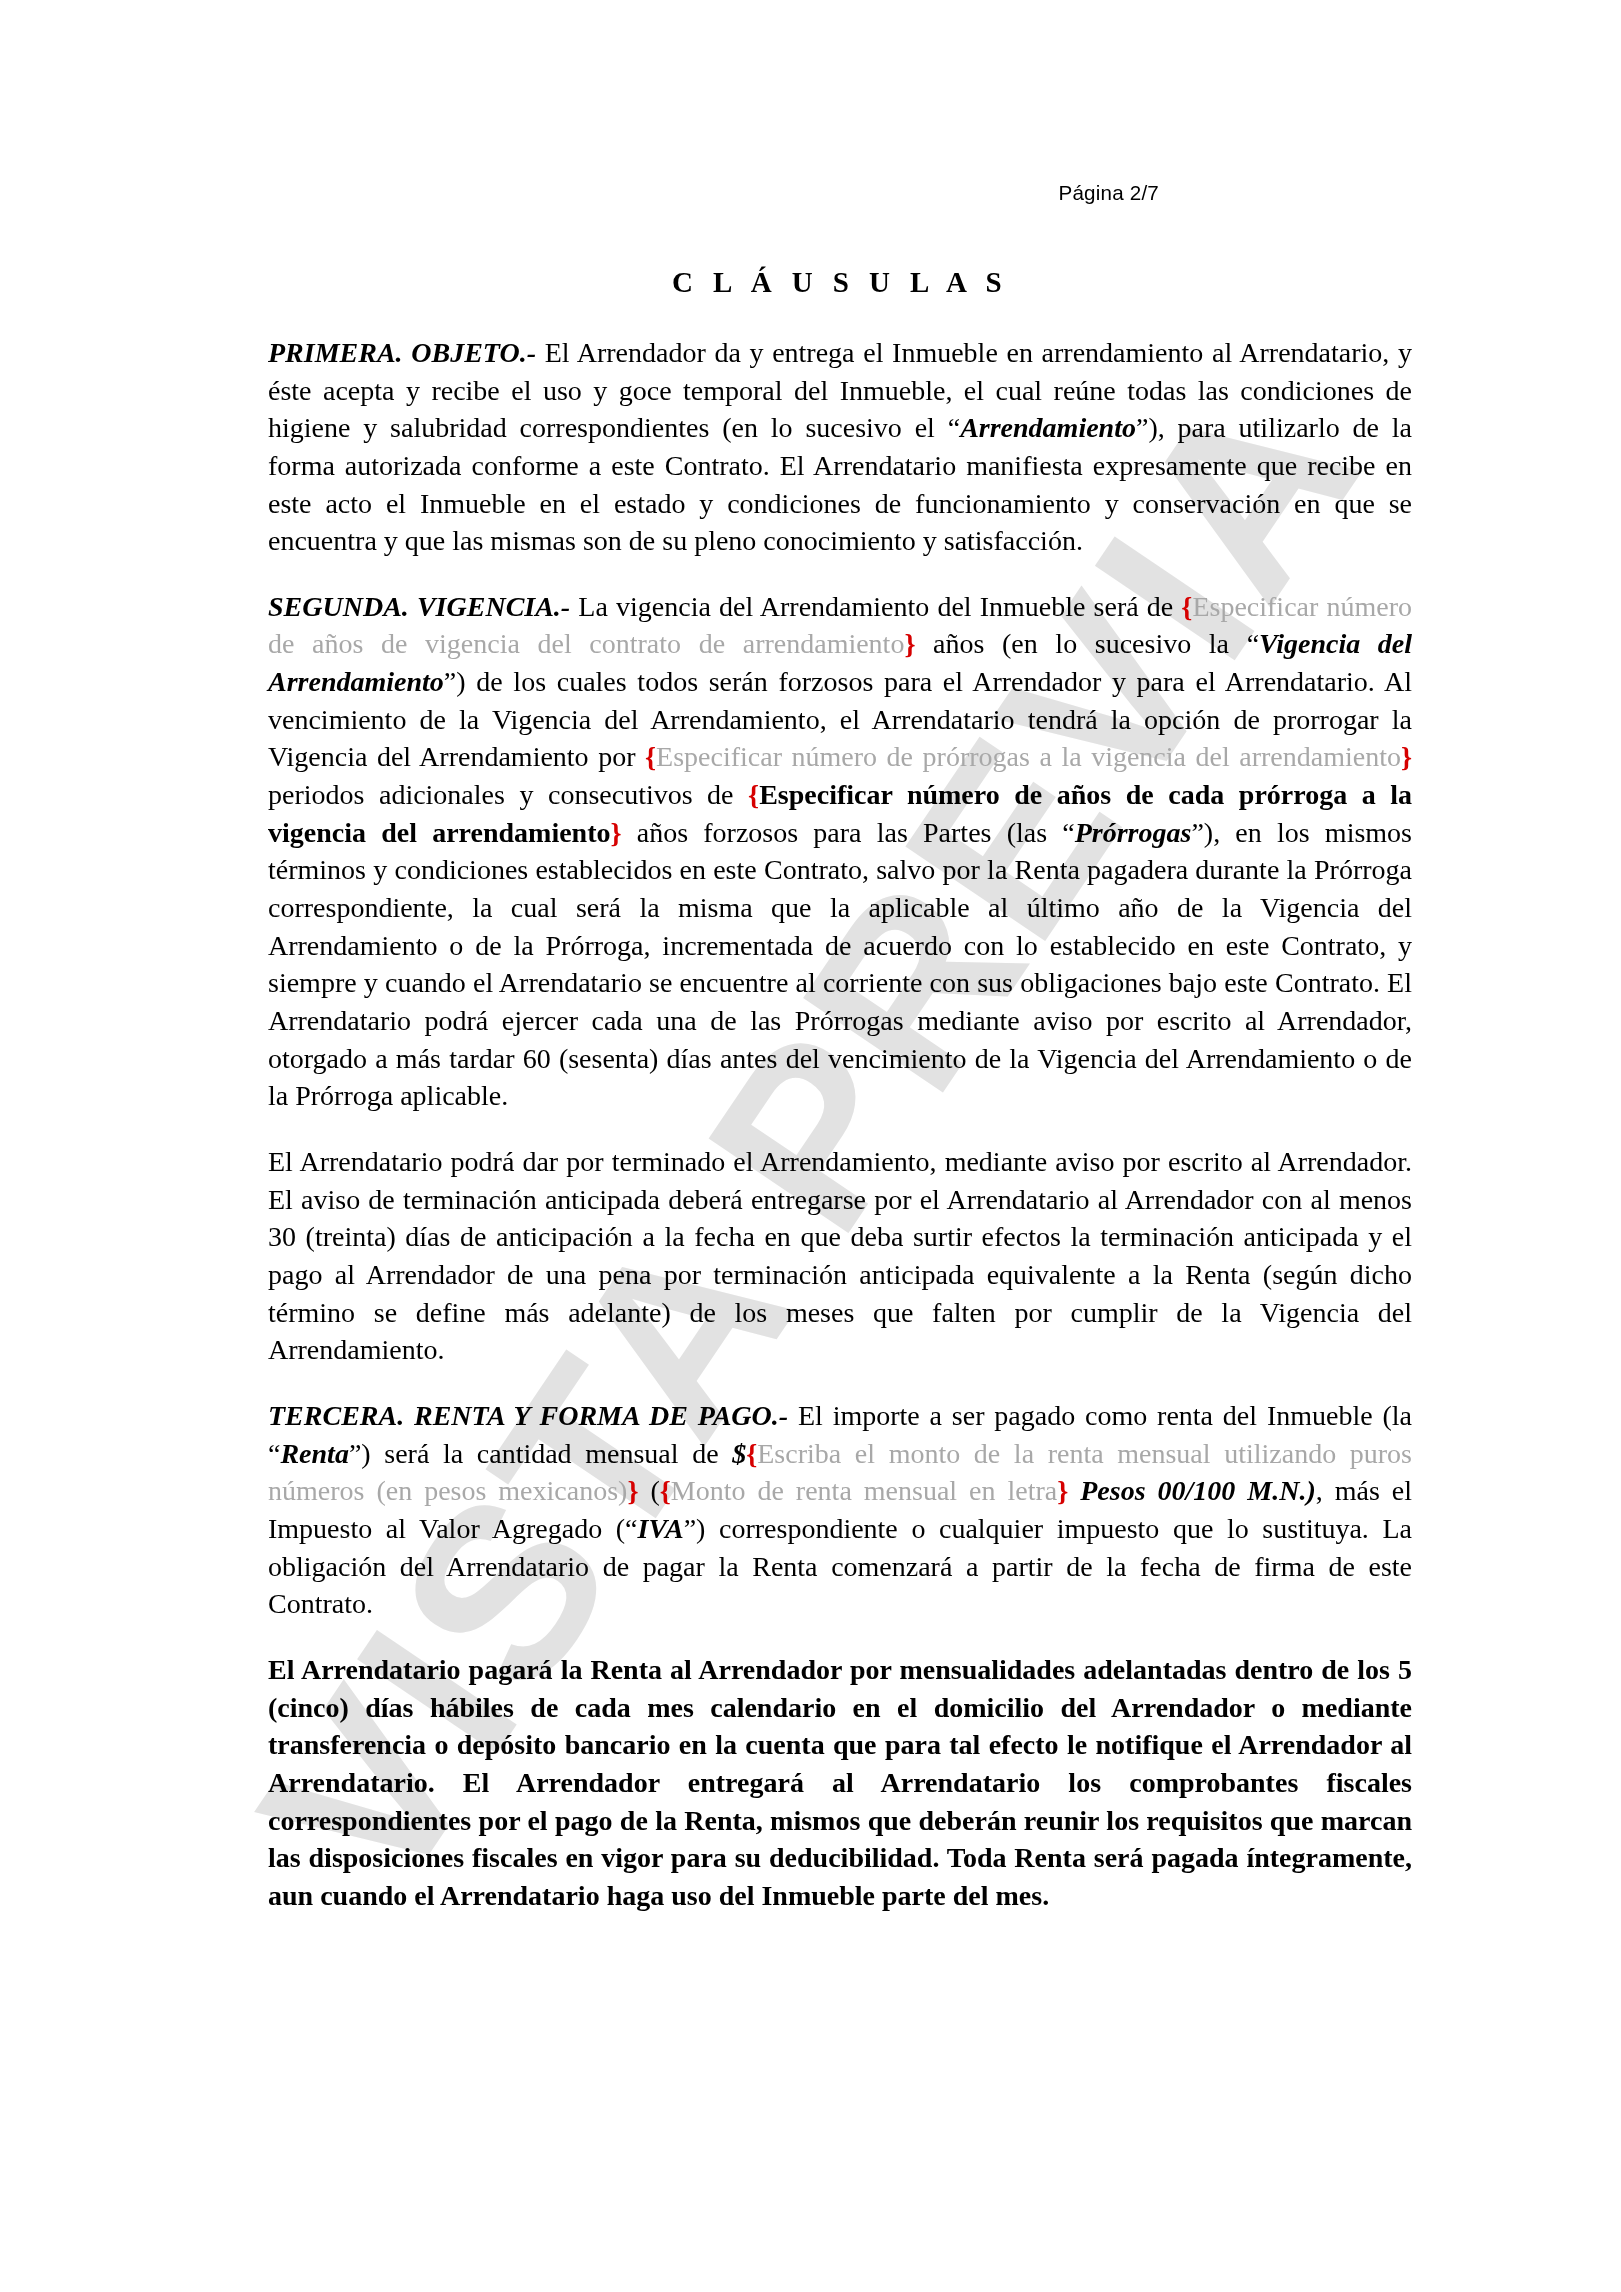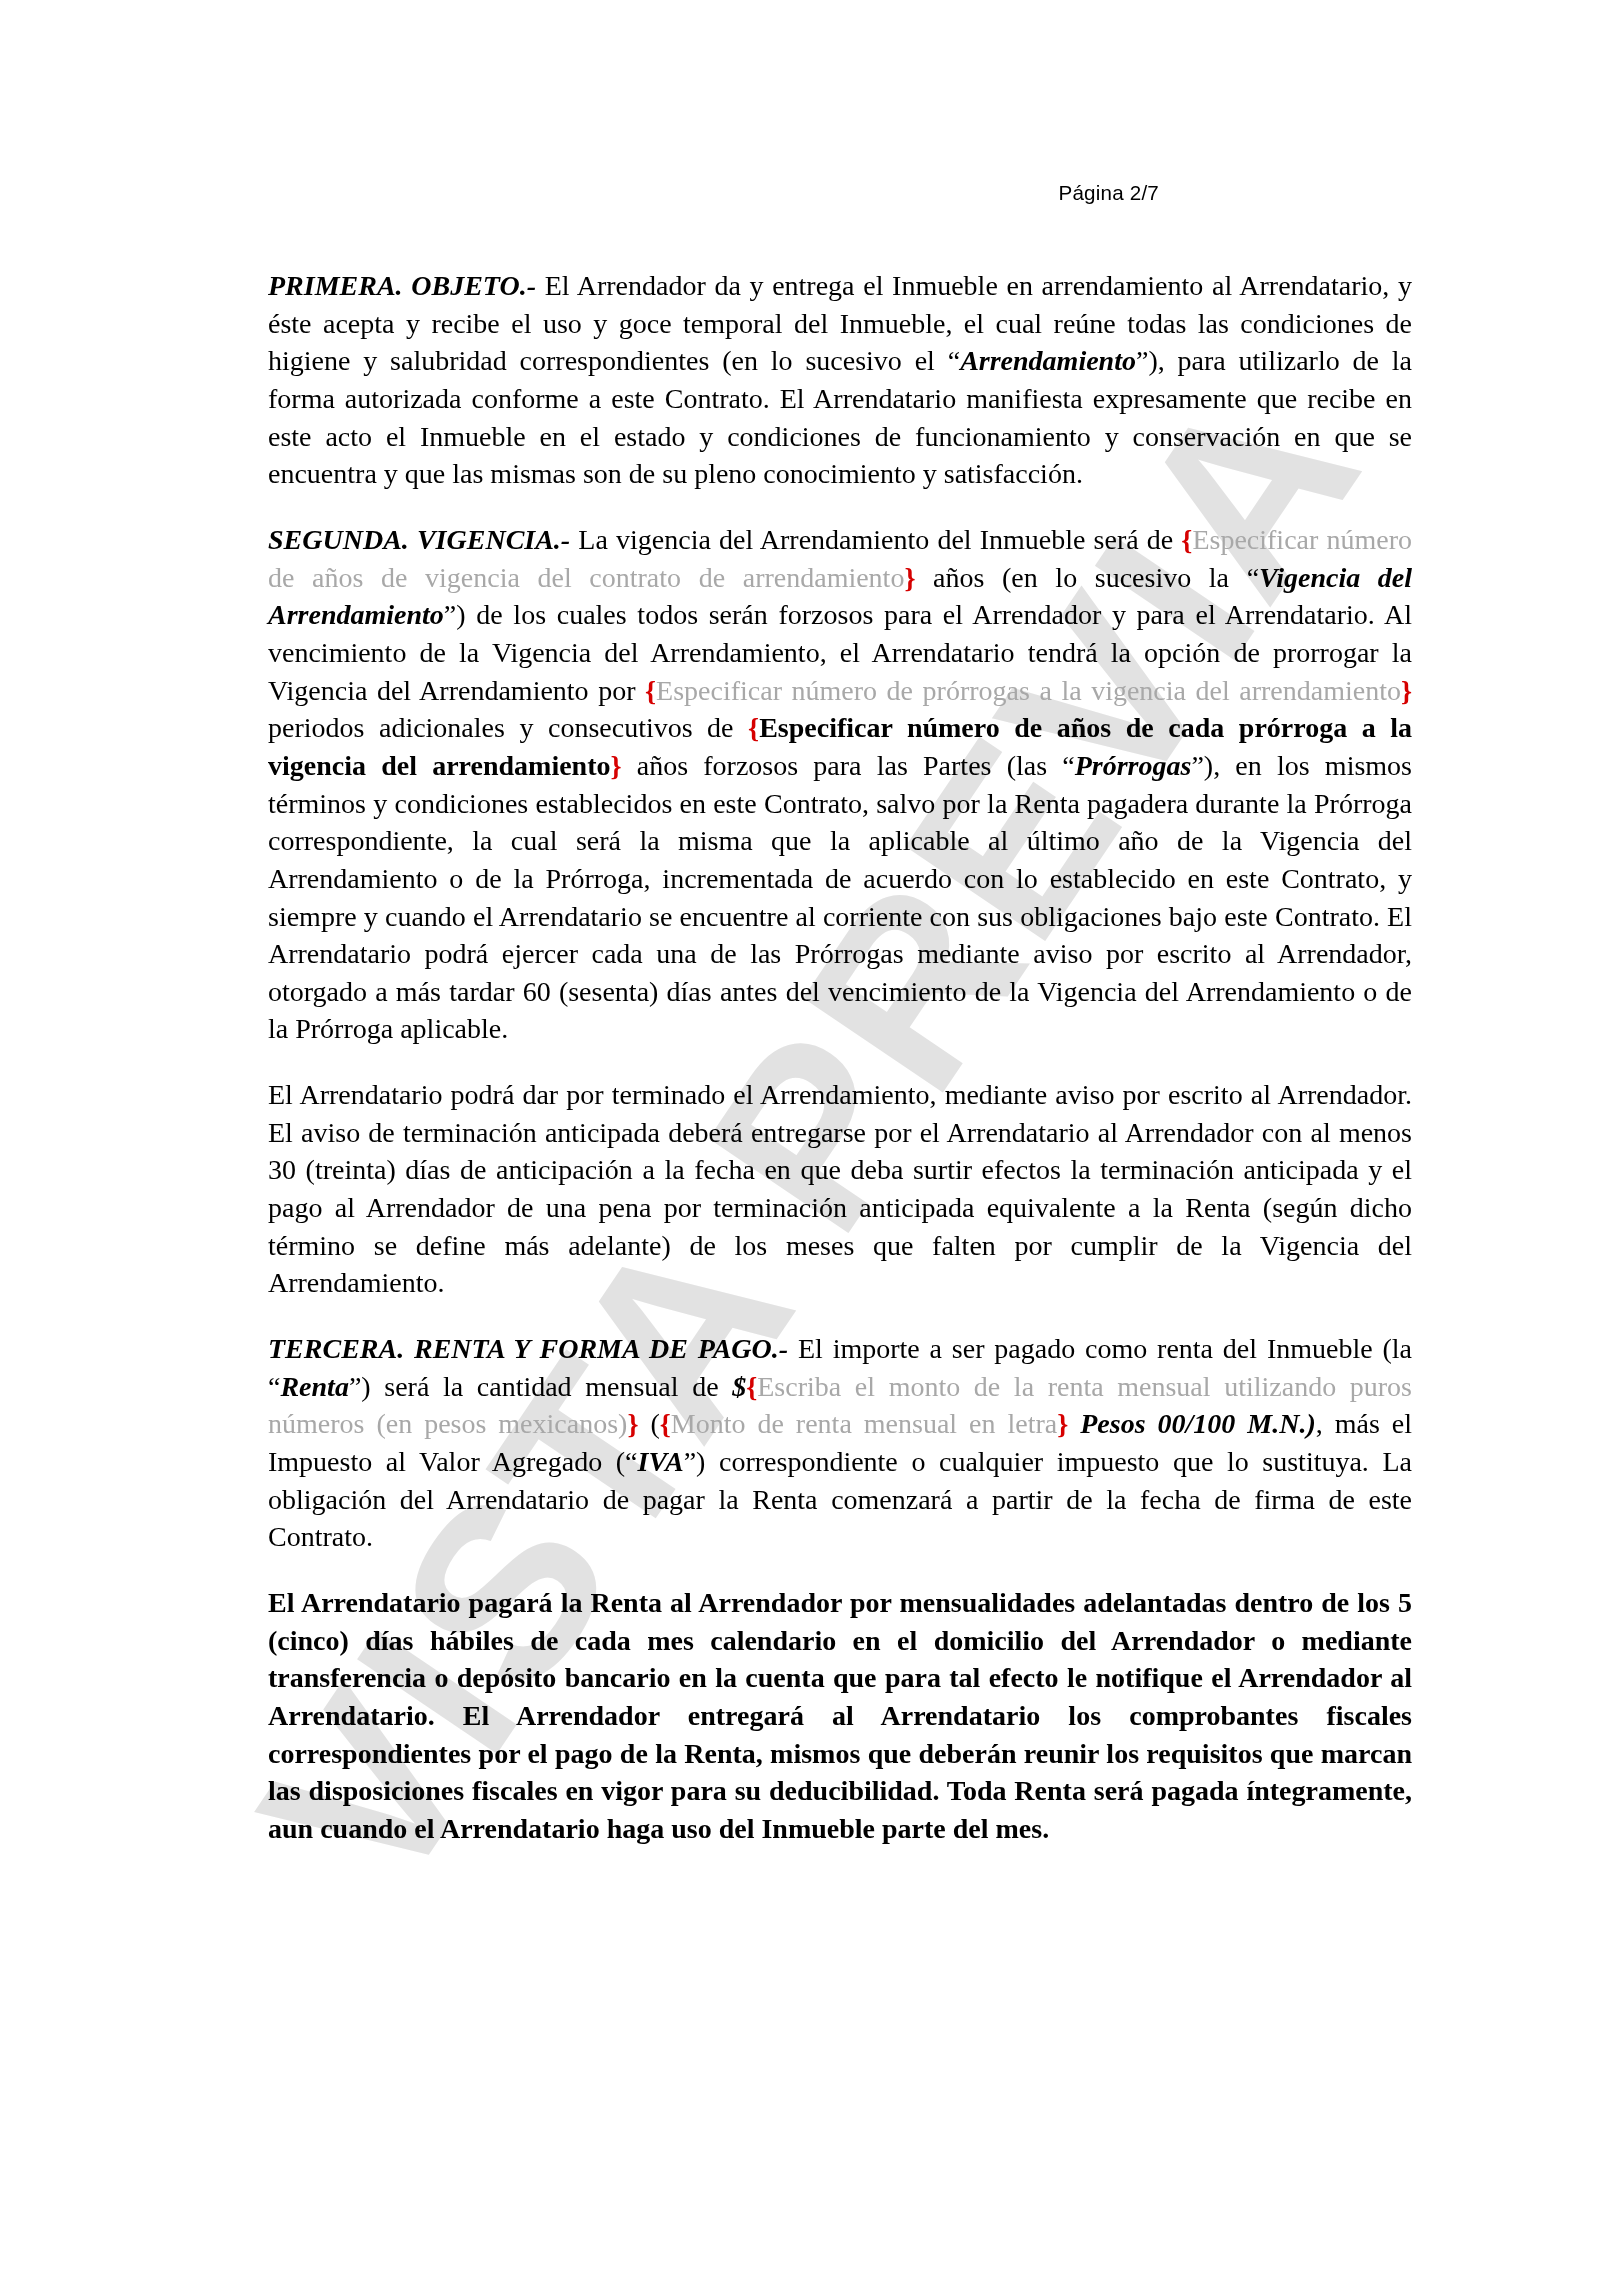--- a/index.html
+++ b/index.html
@@ -116,20 +116,21 @@
   <div class="watermark-layer">
     <div class="watermark-text">VISTA PREVIA</div>
   </div>
 
   <div class="content-layer">
 
     <div class="page-header">Página 2/7</div>
 
     <div class="doc-body">
 
+      <h1 class="doc-title">C L Á U S U L A S</h1>
 
       <p class="clause"><span class="b">PRIMERA. OBJETO.-</span><span> El Arrendador da y entrega el Inmueble en arrendamiento al Arrendatario, y éste acepta y recibe el uso y goce temporal del Inmueble, el cual reúne todas las condiciones de higiene y salubridad correspondientes (en lo sucesivo el “</span><span class="b">Arrendamiento</span><span>”), para utilizarlo de la forma autorizada conforme a este Contrato. El Arrendatario manifiesta expresamente que recibe en este acto el Inmueble en el estado y condiciones de funcionamiento y conservación en que se encuentra y que las mismas son de su pleno conocimiento y satisfacción.</span></p>
 
       <p class="clause"><span class="b">SEGUNDA. VIGENCIA.-</span><span> La vigencia del Arrendamiento del Inmueble será de </span><span class="brace">{</span><span class="ph-gray">Especificar número de años de vigencia del contrato de arrendamiento</span><span class="brace">}</span><span> años (en lo sucesivo la “</span><span class="b">Vigencia del Arrendamiento</span><span>”) de los cuales todos serán forzosos para el Arrendador y para el Arrendatario. Al vencimiento de la Vigencia del Arrendamiento, el Arrendatario tendrá la opción de prorrogar la Vigencia del Arrendamiento por </span><span class="brace">{</span><span class="ph-gray">Especificar número de prórrogas a la vigencia del arrendamiento</span><span class="brace">}</span><span> periodos adicionales y consecutivos de </span><span class="brace">{</span><span class="ph-bold">Especificar número de años de cada prórroga a la vigencia del arrendamiento</span><span class="brace">}</span><span> años forzosos para las Partes (las “</span><span class="b">Prórrogas</span><span>”), en los mismos términos y condiciones establecidos en este Contrato, salvo por la Renta pagadera durante la Prórroga correspondiente, la cual será la misma que la aplicable al último año de la Vigencia del Arrendamiento o de la Prórroga, incrementada de acuerdo con lo establecido en este Contrato, y siempre y cuando el Arrendatario se encuentre al corriente con sus obligaciones bajo este Contrato. El Arrendatario podrá ejercer cada una de las Prórrogas mediante aviso por escrito al Arrendador, otorgado a más tardar 60 (sesenta) días antes del vencimiento de la Vigencia del Arrendamiento o de la Prórroga aplicable.</span></p>
 
       <p class="clause">El Arrendatario podrá dar por terminado el Arrendamiento, mediante aviso por escrito al Arrendador. El aviso de terminación anticipada deberá entregarse por el Arrendatario al Arrendador con al menos 30 (treinta) días de anticipación a la fecha en que deba surtir efectos la terminación anticipada y el pago al Arrendador de una pena por terminación anticipada equivalente a la Renta (según dicho término se define más adelante) de los meses que falten por cumplir de la Vigencia del Arrendamiento.</p>
 
       <p class="clause"><span class="b">TERCERA. RENTA Y FORMA DE PAGO.-</span><span> El importe a ser pagado como renta del Inmueble (la “</span><span class="b">Renta</span><span>”) será la cantidad mensual de </span><span class="b">$</span><span class="brace">{</span><span class="ph-gray">Escriba el monto de la renta mensual utilizando puros números (en pesos mexicanos)</span><span class="brace">}</span><span> (</span><span class="brace">{</span><span class="ph-gray">Monto de renta mensual en letra</span><span class="brace">}</span><span> </span><span class="b">Pesos 00/100 M.N.)</span><span>, más el Impuesto al Valor Agregado (“</span><span class="b">IVA</span><span>”) correspondiente o cualquier impuesto que lo sustituya. La obligación del Arrendatario de pagar la Renta comenzará a partir de la fecha de firma de este Contrato.</span></p>
 
       <p class="clause">El Arrendatario pagará la Renta al Arrendador por mensualidades adelantadas dentro de los 5 (cinco) días hábiles de cada mes calendario en el domicilio del Arrendador o mediante transferencia o depósito bancario en la cuenta que para tal efecto le notifique el Arrendador al Arrendatario. El Arrendador entregará al Arrendatario los comprobantes fiscales correspondientes por el pago de la Renta, mismos que deberán reunir los requisitos que marcan las disposiciones fiscales en vigor para su deducibilidad. Toda Renta será pagada íntegramente, aun cuando el Arrendatario haga uso del Inmueble parte del mes.</p>

